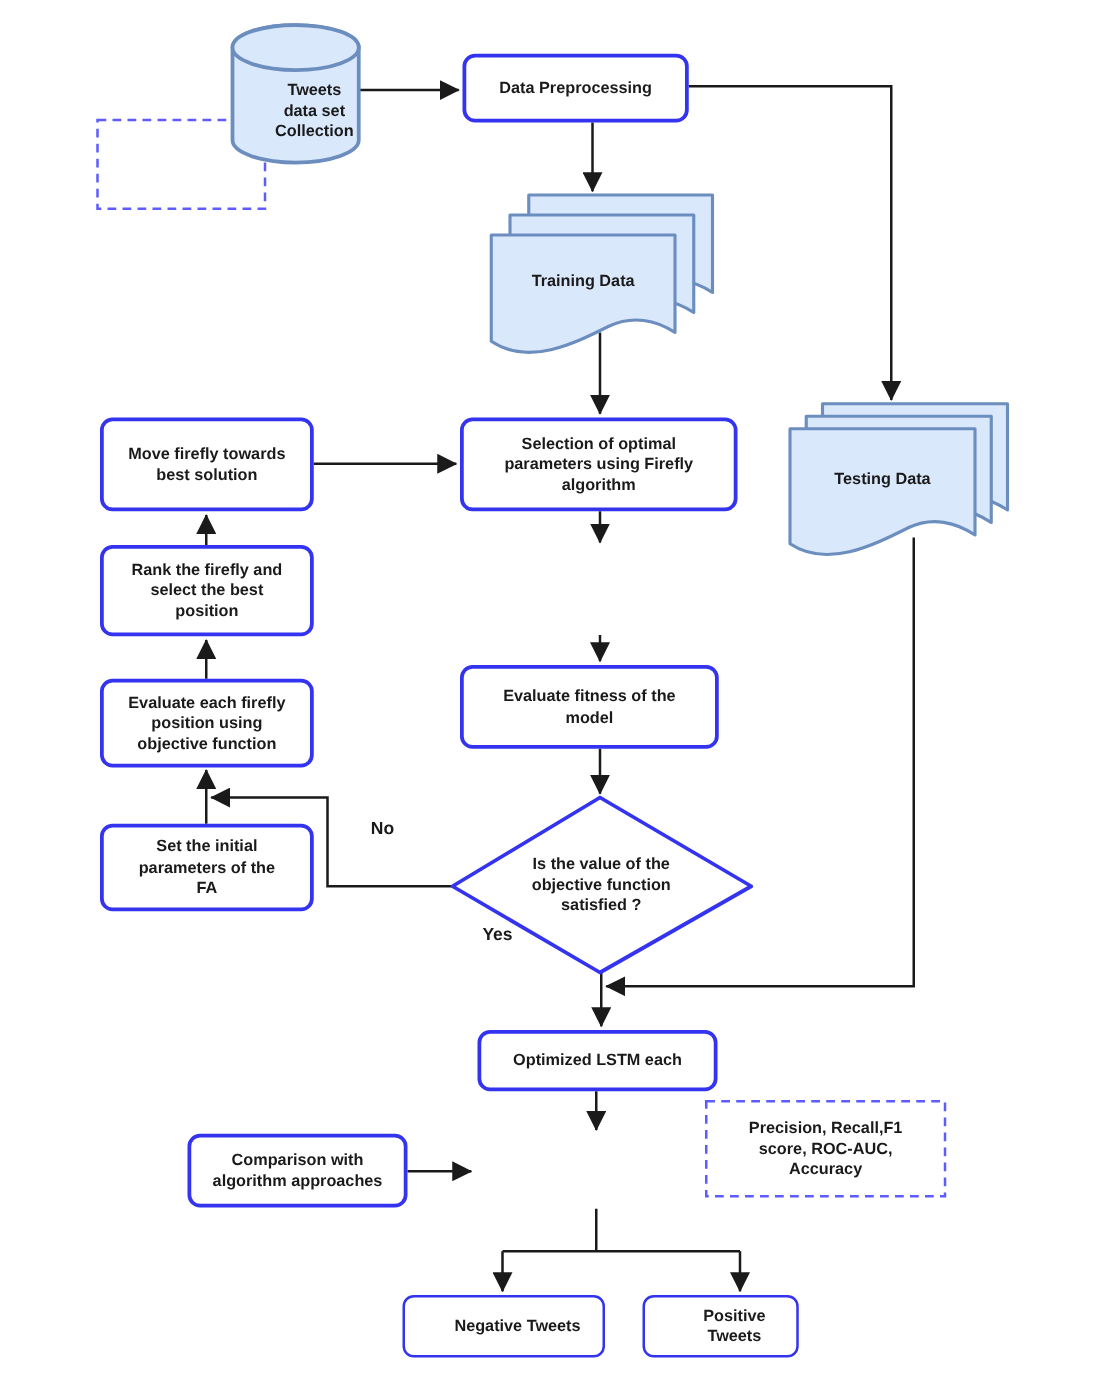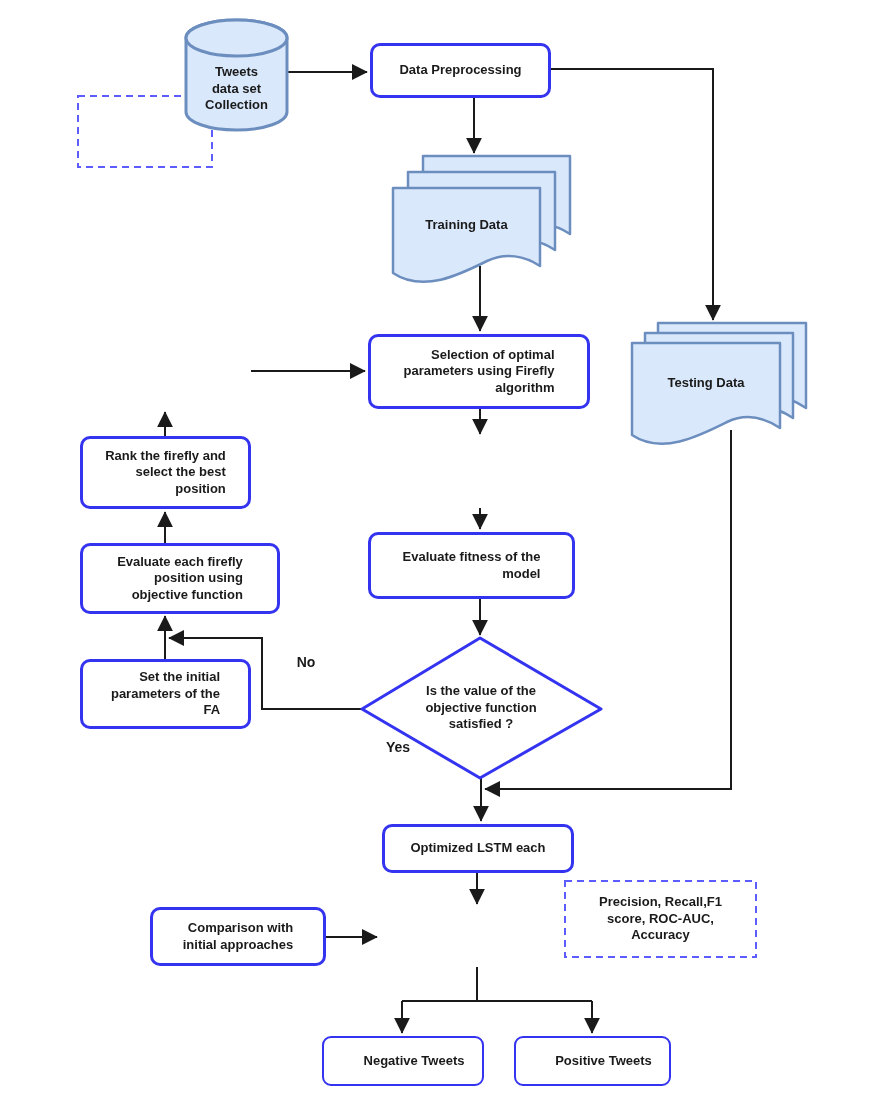--- a/index.html
+++ b/index.html
@@ -13,21 +13,21 @@
   }
   html,body{margin:0;padding:0;background:#fff;}
   #canvas{
     position:relative;width:881px;height:1109px;background:#ffffff;
     font-family:"Liberation Sans",sans-serif;overflow:hidden;
   }
   #wires{position:absolute;left:0;top:0;width:881px;height:1109px;}
   .node{
     position:absolute;background:var(--node-fill);
     border:3px solid var(--node-border);border-radius:10px;
-    display:flex;align-items:center;justify-content:center;text-align:right;
+    display:flex;align-items:center;justify-content:center;text-align:center;
     font-weight:bold;font-size:13px;line-height:1.27;color:var(--text);
     padding:3px 6px;box-sizing:border-box;white-space:pre-line;
   }
   .node.thin{border-width:2px;border-radius:9px;padding-left:28px;}
   .label{
     position:absolute;display:flex;align-items:center;justify-content:center;
     text-align:center;font-weight:bold;font-size:13px;line-height:1.27;
     color:var(--text);white-space:pre-line;pointer-events:none;
   }
   .edge-label{font-size:14px;}
@@ -86,49 +86,51 @@
       <path transform="translate(632,343)" d="M0 0 H148 V85 C133 75 114 70 95 79 C67 93 30 112 0 92 Z"></path>
     </g>
 
     <polygon points="480,638 601,709 480,778 362,709" style="fill:var(--node-fill);stroke:var(--node-border);stroke-width:3;stroke-linejoin:round"></polygon>
   </svg>
 
   <div class="label" style="left:567px;top:881px;width:187px;height:76px">Precision, Recall,F1
 score, ROC-AUC,
 Accuracy</div>
 
-  <div class="label" style="left:186px;top:50px;width:101px;height:78px">Tweets
+  <div class="label" style="left:201px;top:50px;width:101px;height:78px">Tweets
 data set
 Collection</div>
   <div class="label" style="left:393px;top:196px;width:147px;height:58px">Training Data</div>
   <div class="label" style="left:632px;top:354px;width:148px;height:58px">Testing Data</div>
 
   <div class="label" style="left:388px;top:666px;width:186px;height:84px">Is the value of the
 objective function
 satisfied ?</div>
   <div class="label edge-label" style="left:378px;top:738px;width:40px;height:20px">Yes</div>
   <div class="label edge-label" style="left:286px;top:653px;width:40px;height:20px">No</div>
 
   <div class="node" style="left:370px;top:43px;width:181px;height:55px">Data Preprocessing</div>
   <div class="node" style="left:368px;top:334px;width:222px;height:75px">Selection of optimal
 parameters using Firefly
 algorithm</div>
   <div class="node" style="left:368px;top:532px;width:207px;height:67px">Evaluate fitness of the
 model</div>
 
+  <div class="node" style="left:80px;top:334px;width:171px;height:75px">Move firefly towards
+best solution</div>
   <div class="node" style="left:80px;top:436px;width:171px;height:73px">Rank the firefly and
 select the best
 position</div>
-  <div class="node" style="left:80px;top:543px;width:200px;height:71px">Evaluate each firefly
+  <div class="node" style="left:80px;top:543px;width:171px;height:71px">Evaluate each firefly
 position using
 objective function</div>
   <div class="node" style="left:80px;top:659px;width:171px;height:70px">Set the initial
 parameters of the
 FA</div>
 
   <div class="node" style="left:382px;top:824px;width:192px;height:49px">Optimized LSTM each</div>
   <div class="node" style="left:150px;top:907px;width:176px;height:59px">Comparison with
-initial approaches</div>
+algorithm approaches</div>
 
   <div class="node thin" style="left:322px;top:1036px;width:162px;height:50px">Negative Tweets</div>
-  <div class="node thin" style="left:514px;top:1036px;width:157px;height:50px">Positive Tweets</div>
+  <div class="node thin" style="left:514px;top:1036px;width:125px;height:50px">Positive Tweets</div>
 
 </div>
 
 </body></html>

